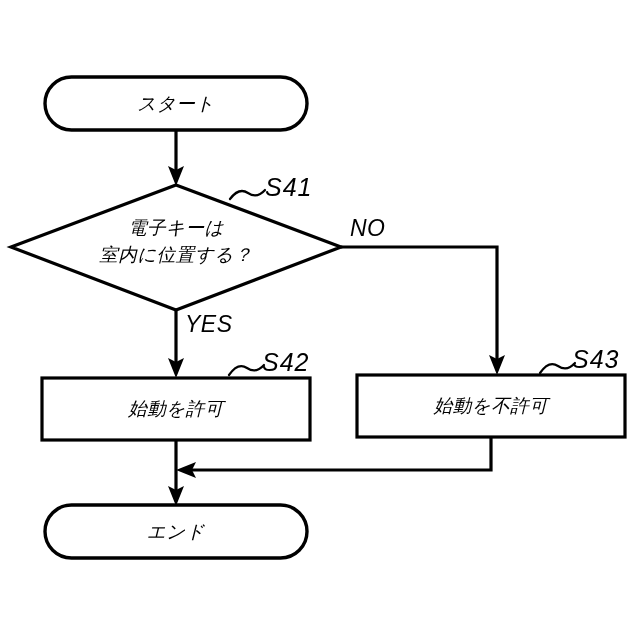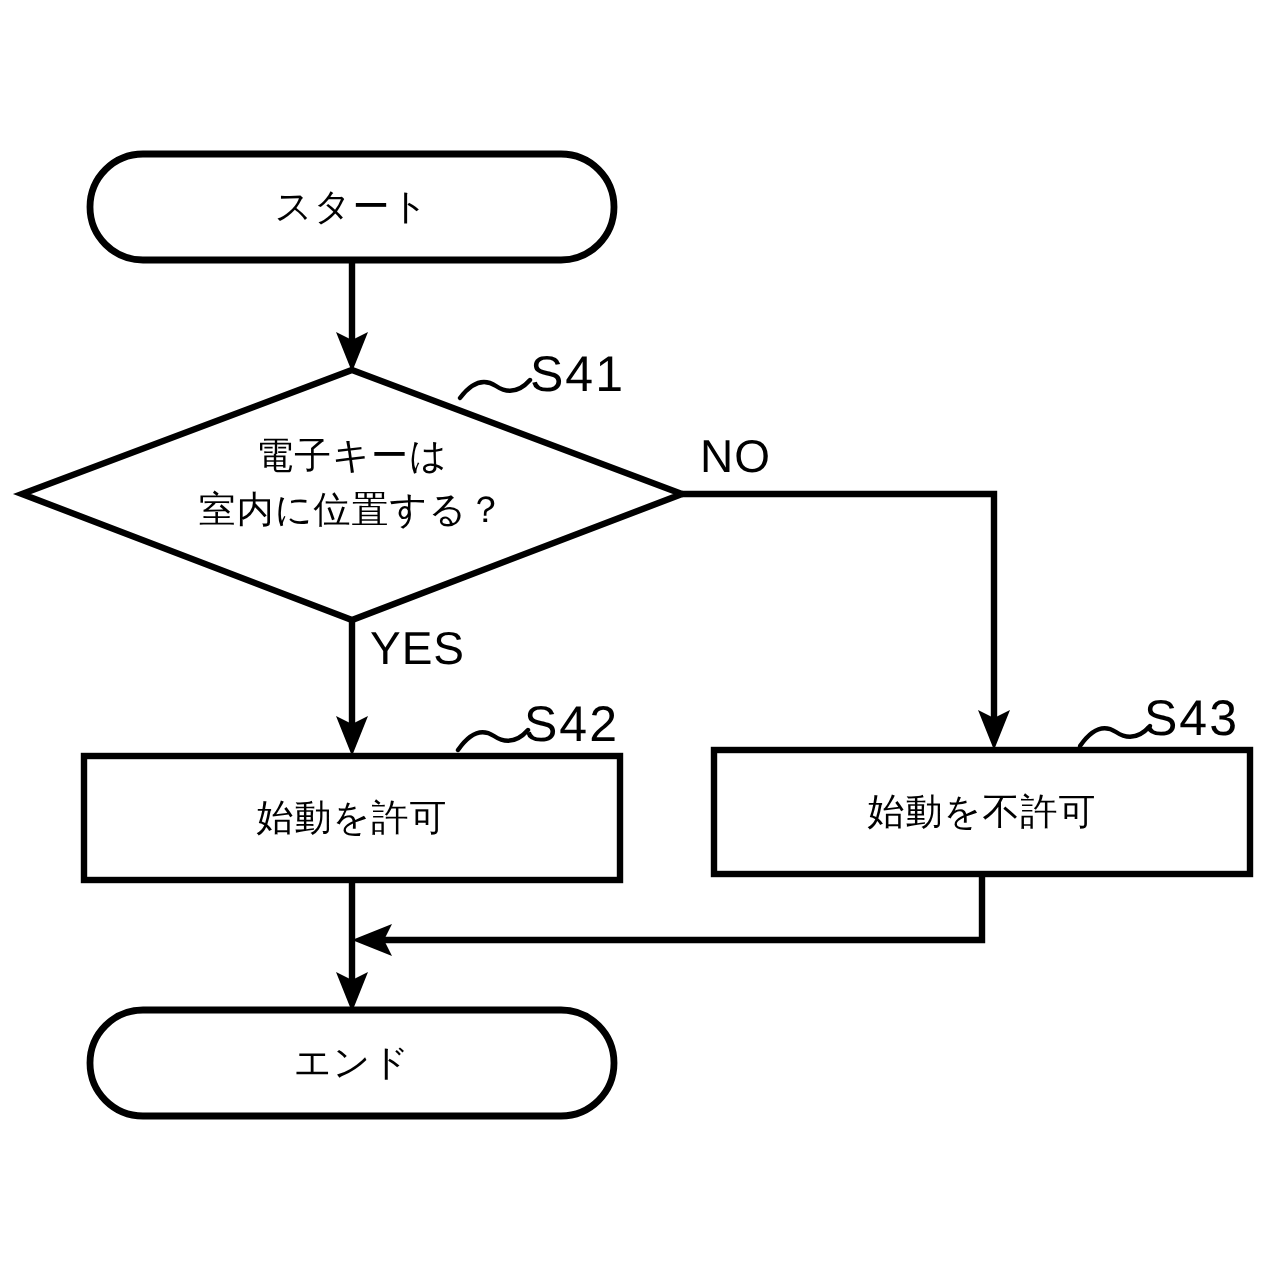--- a/index.html
+++ b/index.html
@@ -11,20 +11,21 @@
     width: 640px;
     height: 640px;
     overflow: hidden;
     font-family: "Liberation Sans", "DejaVu Sans", sans-serif;
   }
   #flowchart-root {
     position: relative;
     width: 640px;
     height: 640px;
     background: #ffffff;
+    font-style: italic;
   }
   svg#flow-svg {
     display: block;
     width: 640px;
     height: 640px;
   }
   .shape-outline {
     fill: #ffffff;
     stroke: #000000;
     stroke-width: 3.2;

